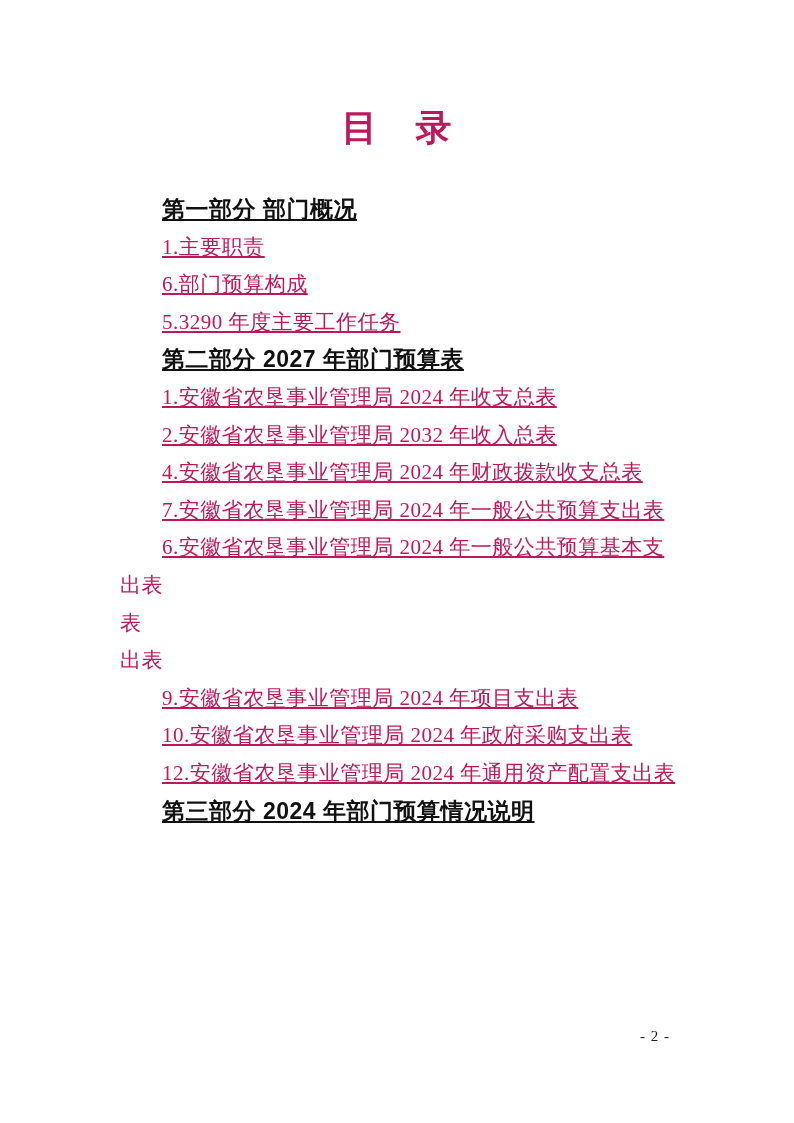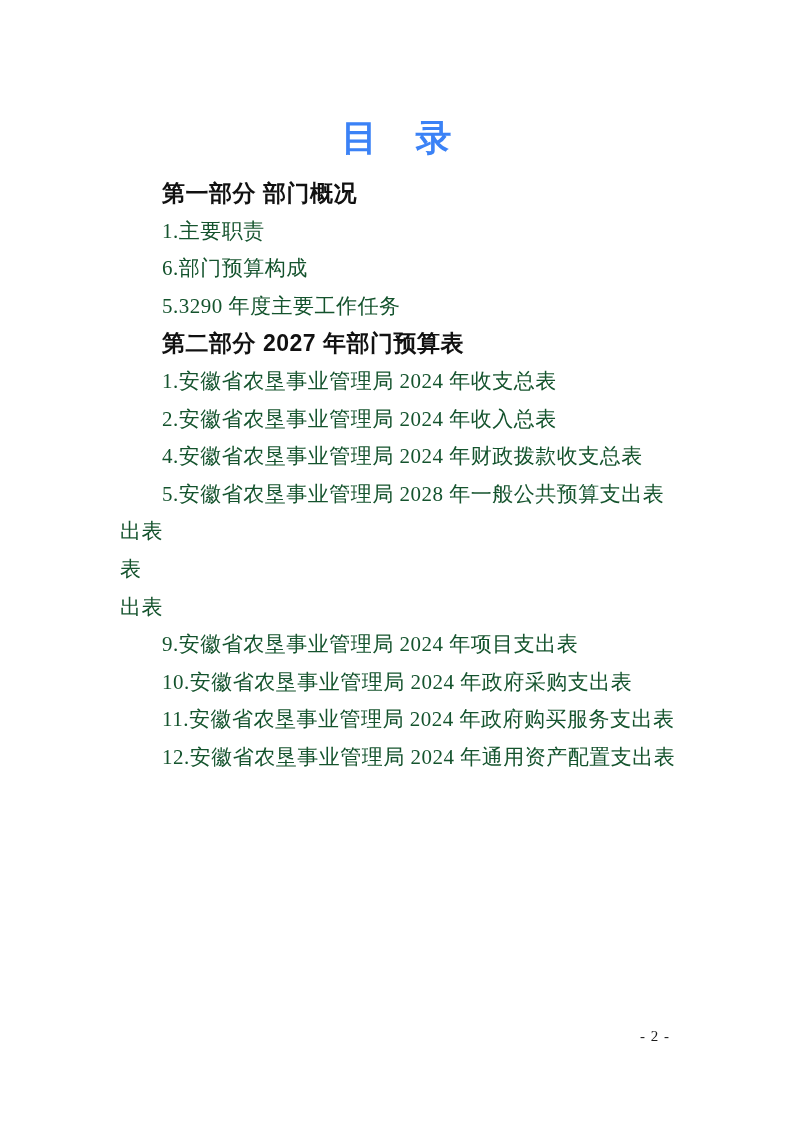--- a/index.html
+++ b/index.html
@@ -10,54 +10,55 @@
   }
   .page {
     position: relative;
     width: 794px;
     height: 1123px;
     background: #ffffff;
     color: #1a1a1a;
     overflow: hidden;
   }
   .doc-title {
-    margin: 0;
-    padding-top: 114px;
+    margin: 16px;
+    padding-top: 88px;
     height: 140px;
     text-align: center;
     font-family: "Liberation Sans", "DejaVu Sans", sans-serif;
     font-size: 36px;
     font-weight: 700;
     line-height: 48px;
-    color: #3b82f6;
+    color: #be185d;
     letter-spacing: 1px;
   }
   .toc {
     margin: 35px 115px 0 120px;
   }
   .toc-line {
     line-height: 37.6px;
     white-space: nowrap;
     font-size: 21px;
   }
   .toc-line.first {
     padding-left: 42px;
+    text-decoration: underline;
   }
   .toc-line.heading {
     font-family: "Liberation Sans", "DejaVu Sans", sans-serif;
     font-weight: 700;
     font-size: 23px;
     letter-spacing: 0.5px;
     color: #111111;
   }
   .toc-line.item {
     font-family: "Liberation Serif", "DejaVu Serif", serif;
     font-weight: 400;
     letter-spacing: 0.5px;
-    color: #14532d;
+    color: #be185d;
   }
   .page-number {
     position: absolute;
     top: 1026px;
     left: 598px;
     width: 114px;
     text-align: center;
     font-family: "Liberation Serif", "DejaVu Serif", serif;
     font-size: 15px;
     line-height: 20px;
@@ -71,26 +72,27 @@
 <div class="page">
   <div class="doc-title">目　录</div>
 
   <div class="toc" id="toc">
       <div class="toc-line heading first">第一部分 部门概况</div>
       <div class="toc-line item first">1.主要职责</div>
       <div class="toc-line item first">6.部门预算构成</div>
       <div class="toc-line item first">5.3290 年度主要工作任务</div>
       <div class="toc-line heading first">第二部分 2027 年部门预算表</div>
       <div class="toc-line item first">1.安徽省农垦事业管理局 2024 年收支总表</div>
-      <div class="toc-line item first">2.安徽省农垦事业管理局 2024 年收入总表</div>
+      <div class="toc-line item first">2.安徽省农垦事业管理局 2032 年收入总表</div>
       <div class="toc-line item first">4.安徽省农垦事业管理局 2024 年财政拨款收支总表</div>
-      <div class="toc-line item first">5.安徽省农垦事业管理局 2028 年一般公共预算支出表</div>
+      <div class="toc-line item first">7.安徽省农垦事业管理局 2024 年一般公共预算支出表</div>
+      <div class="toc-line item first">6.安徽省农垦事业管理局 2024 年一般公共预算基本支</div>
       <div class="toc-line item">出表</div>
       <div class="toc-line item">表</div>
       <div class="toc-line item">出表</div>
       <div class="toc-line item first">9.安徽省农垦事业管理局 2024 年项目支出表</div>
       <div class="toc-line item first">10.安徽省农垦事业管理局 2024 年政府采购支出表</div>
-      <div class="toc-line item first">11.安徽省农垦事业管理局 2024 年政府购买服务支出表</div>
       <div class="toc-line item first">12.安徽省农垦事业管理局 2024 年通用资产配置支出表</div>
+      <div class="toc-line heading first">第三部分 2024 年部门预算情况说明</div>
     </div>
 
   <div class="page-number">- 2 -</div>
 </div>
 
 </body></html>

